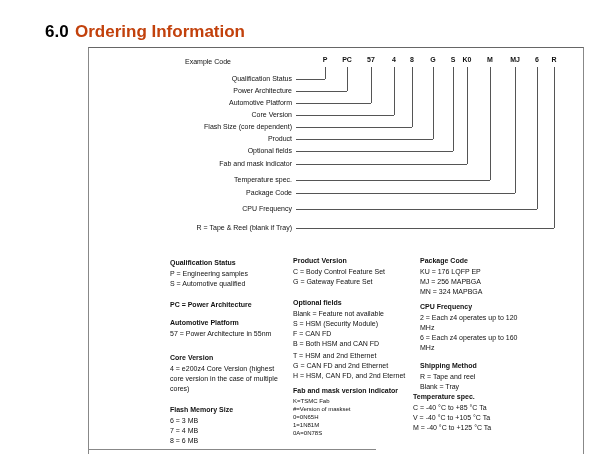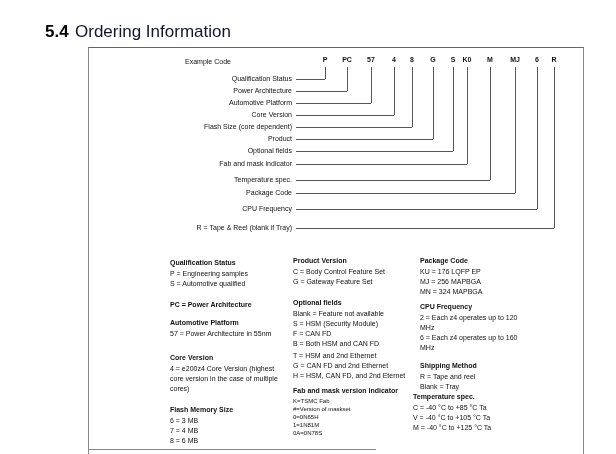--- a/index.html
+++ b/index.html
@@ -5,21 +5,21 @@
   html,body{margin:0;padding:0;}
   body{
     width:616px;height:454px;position:relative;overflow:hidden;
     background:#ffffff;color:#111;
     font-family:"Liberation Sans","DejaVu Sans",sans-serif;
     -webkit-font-smoothing:antialiased;
   }
   .abs{position:absolute;}
   
   .sec-num{left:45px;top:22px;font-size:17px;font-weight:bold;color:#000;}
-  .sec-title{left:75px;top:22px;font-size:17px;font-weight:normal;color:#0f172a;}
+  .sec-title{left:75px;top:22px;font-size:17px;font-weight:bold;color:#c2410c;}
   
   .frame{
     left:88px;top:47px;width:494px;height:407px;
     border-top:1px solid #666;border-left:1px solid #888;border-right:1px solid #888;
   }
   .bottom-rule{left:88px;top:449px;width:288px;height:0;border-top:1px solid #888;}
   
   .tok{position:absolute;top:56px;transform:translateX(-50%);
        font-size:7px;font-weight:bold;white-space:nowrap;color:#111;}
   .vl{position:absolute;top:67px;width:0;border-left:1px solid #555;}
@@ -31,21 +31,21 @@
   .col{position:absolute;font-size:7px;line-height:10px;color:#111;}
   .blk{margin-top:11px;}
   .blk:first-child{margin-top:0;}
   .lg-h{font-weight:bold;font-size:7px;line-height:10px;white-space:nowrap;margin-bottom:1px;}
   .lg-i{font-size:7px;line-height:10px;white-space:nowrap;}
   .lg-i.small{font-size:6px;line-height:8px;}
 </style>
 </head>
 <body>
 
-<span class="abs sec-num">5.4</span>
+<span class="abs sec-num">6.0</span>
 <span class="abs sec-title">Ordering Information</span>
 
 <div class="abs frame"></div>
 <div class="abs bottom-rule"></div>
 
 <div>
   <span class="abs excode">Example Code</span>
 
   <span class="tok" style="left:325px">P</span>
   <span class="tok" style="left:347px">PC</span>

